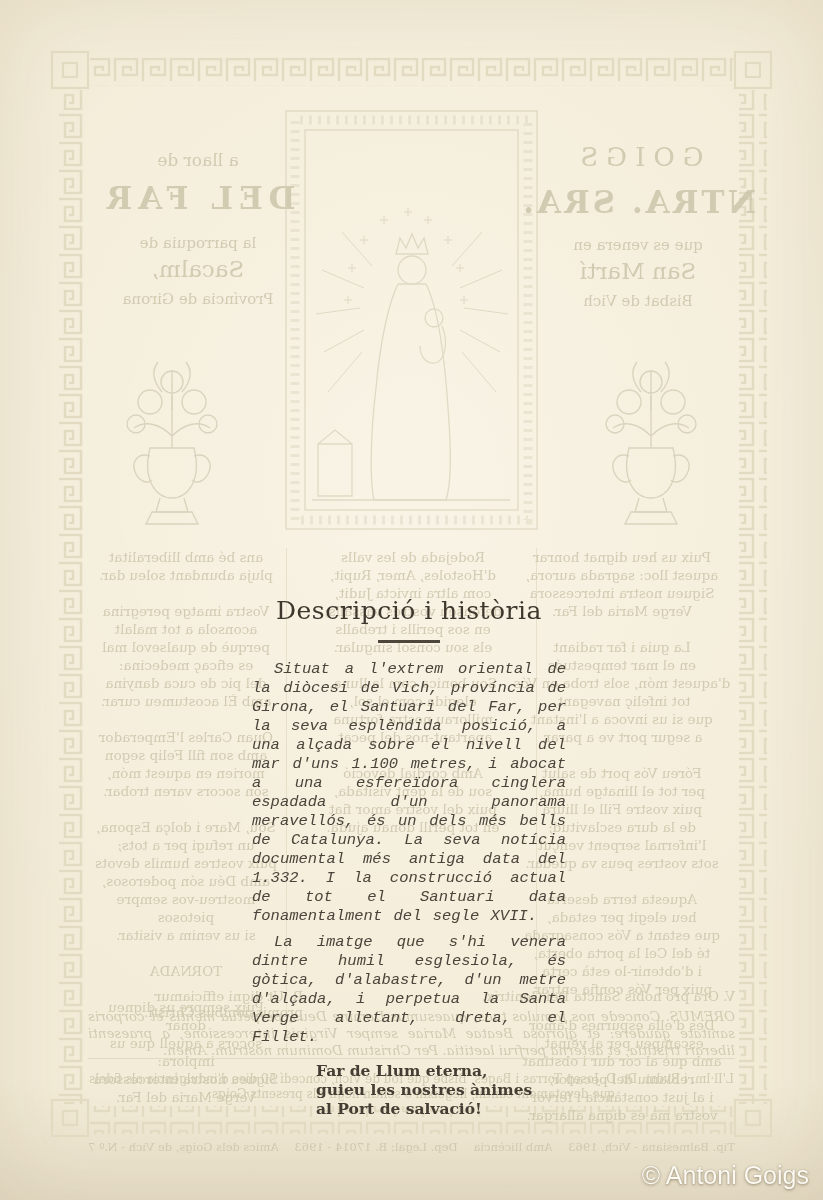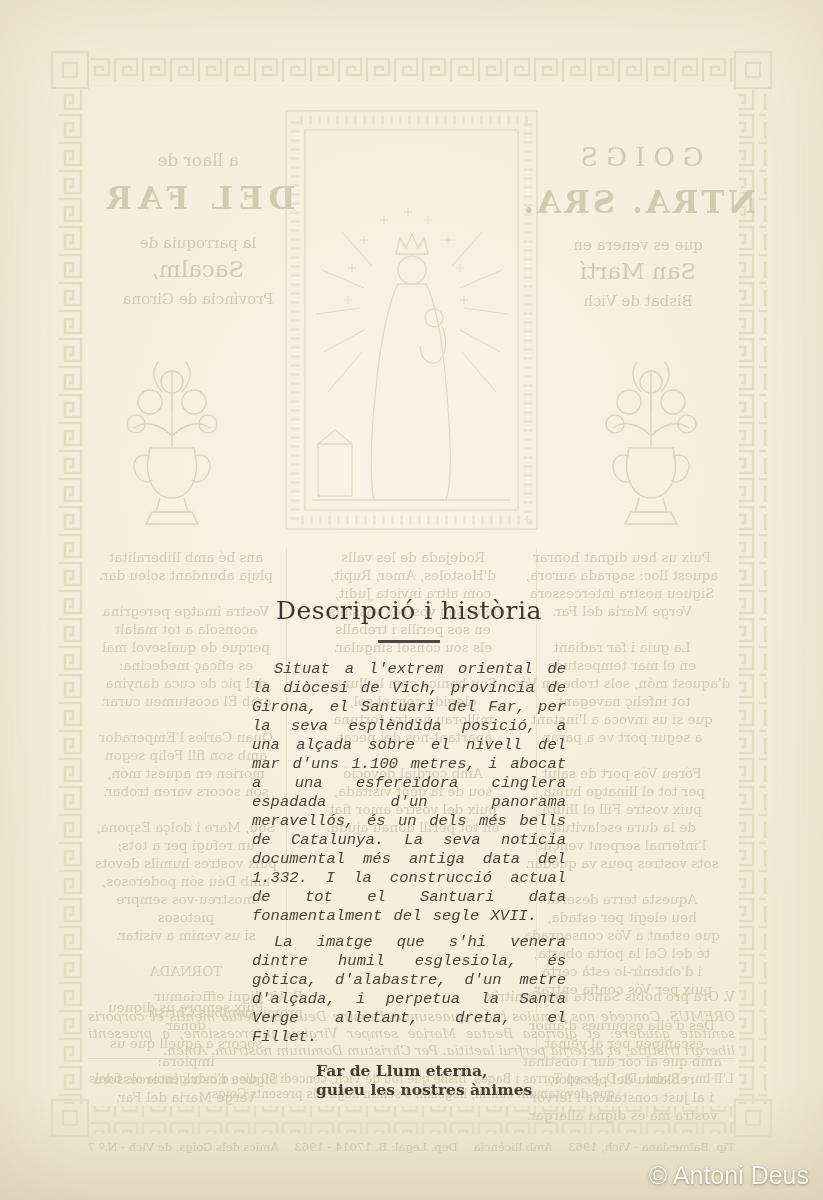--- a/index.html
+++ b/index.html
@@ -288,17 +288,18 @@
   </div>
 
   <div class="recto">
     <h1>Descripció i història</h1>
     <div class="title-rule"></div>
     <p>Situat a l'extrem oriental de la diòcesi de Vich, província de Girona, el Santuari del Far, per la seva esplèndida posició, a una alçada sobre el nivell del mar d'uns 1.100 metres, i abocat a una esfereïdora cinglera espadada d'un panorama meravellós, és un dels més bells de Catalunya. La seva notícia documental més antiga data del 1.332. I la construcció actual de tot el Santuari data fonamentalment del segle XVII.</p>
     <p>La imatge que s'hi venera dintre humil esglesiola, és gòtica, d'alabastre, d'un metre d'alçada, i perpetua la Santa Verge alletant, dreta, el Fillet.</p>
     <div class="invocation">
       <div>Far de Llum eterna,</div>
       <div>guieu les nostres ànimes</div>
+      <div>al Port de salvació!</div>
     </div>
   </div>
 
-  <div class="credit">© Antoni Deus</div>
+  <div class="credit">© Antoni Goigs</div>
 </div>
 
 </body></html>

